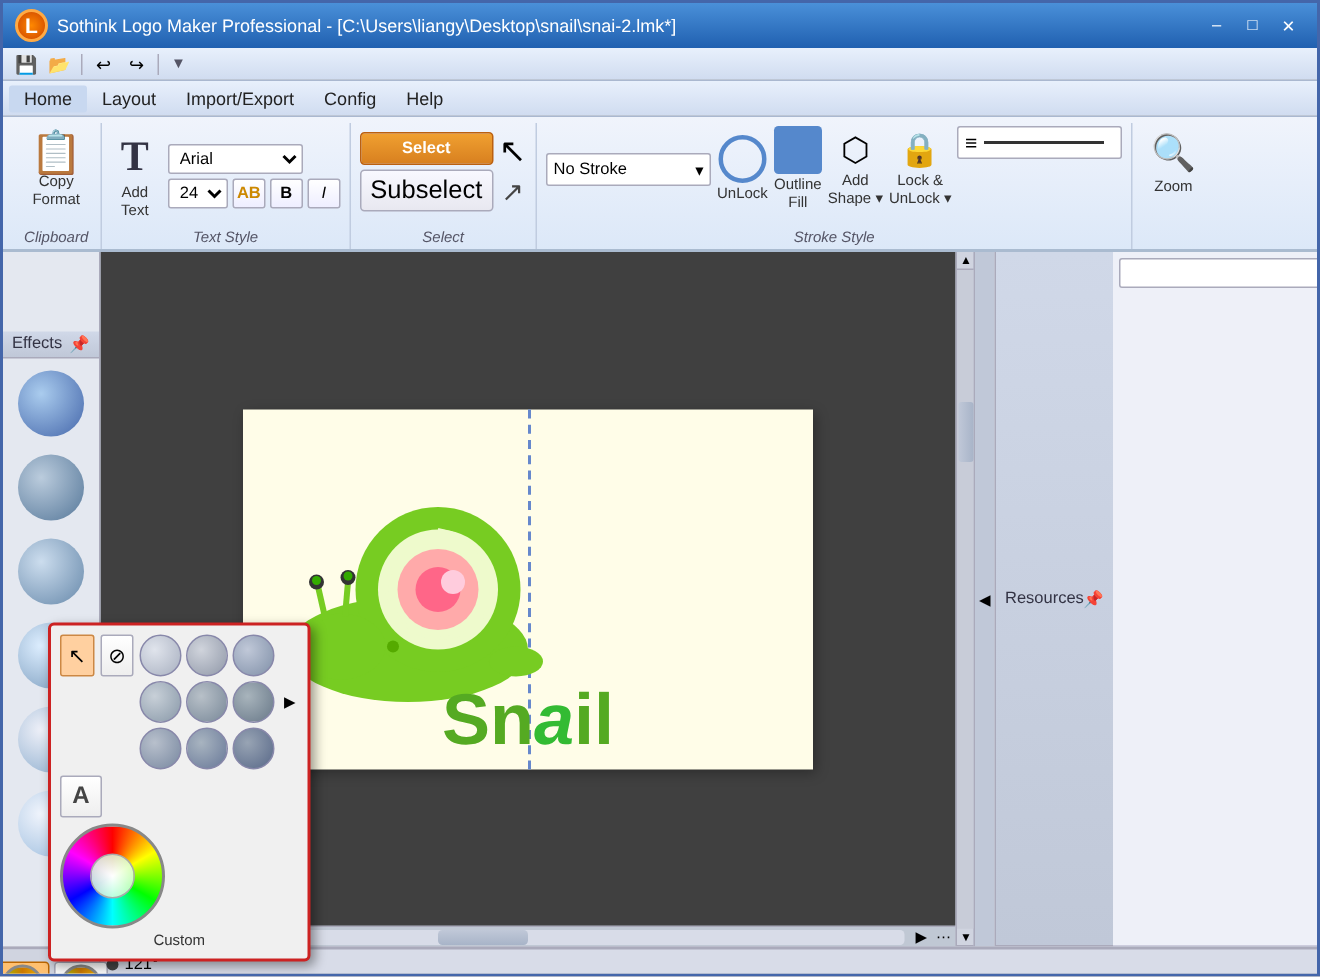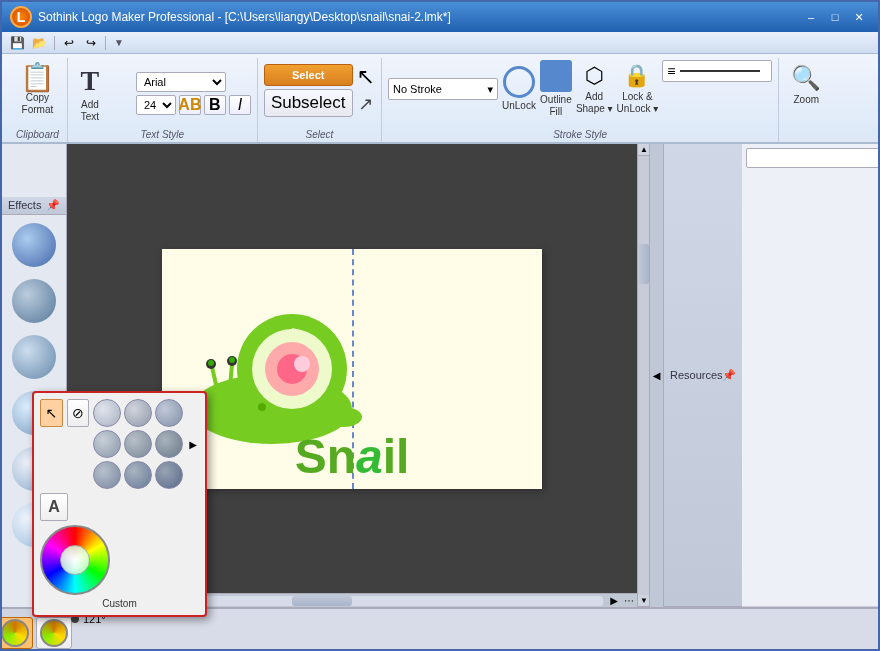--- a/index.html
+++ b/index.html
@@ -114,36 +114,36 @@
       cursor: pointer;
       background: transparent;
       min-width: 36px;
       font-size: 10px;
       gap: 2px;
     }
     .rb-label { font-size: 10px; color: #333; text-align: center; line-height: 1.2; }
     
     
     .font-controls { display: flex; flex-direction: column; gap: 3px; }
-    .font-row { display: flex; gap: 3px; margin-left: 24px; }
+    .font-row { display: flex; gap: 3px; }
     .font-select {
       width: 90px; height: 20px; font-size: 11px;
       border: 1px solid #aab; border-radius: 2px;
       background: white; padding: 0 3px;
     }
     .font-size-select {
       width: 40px; height: 20px; font-size: 11px;
       border: 1px solid #aab; border-radius: 2px;
       background: white; padding: 0 3px;
     }
     .font-btn {
       width: 22px; height: 20px;
       border: 1px solid #aab; border-radius: 2px;
       background: linear-gradient(to bottom, #fff, #eef);
-      cursor: pointer; font-size: 16px; display: flex; align-items: center; justify-content: center;
+      cursor: pointer; font-size: 11px; display: flex; align-items: center; justify-content: center;
     }
     .stroke-dropdown {
       display: flex; align-items: center;
       border: 1px solid #aab; border-radius: 2px;
       background: white; height: 22px; width: 110px;
       cursor: pointer; padding: 0 4px; font-size: 11px;
       justify-content: space-between;
     }
     .stroke-line-area {
       border: 1px solid #aab; border-radius: 2px;
@@ -443,20 +443,27 @@
   <div class="quick-access">
     <button class="qa-btn">💾</button>
     <button class="qa-btn">📂</button>
     <div class="qa-sep"></div>
     <button class="qa-btn">↩</button>
     <button class="qa-btn">↪</button>
     <div class="qa-sep"></div>
     <span style="font-size:10px; color:#556; margin-left:4px;">▼</span>
   </div>
 
+  <div class="menu-bar">
+    <div class="menu-item active">Home</div>
+    <div class="menu-item">Layout</div>
+    <div class="menu-item">Import/Export</div>
+    <div class="menu-item">Config</div>
+    <div class="menu-item">Help</div>
+  </div>
 
   <div class="ribbon">
 
     <div class="ribbon-group">
       <div class="ribbon-group-content">
         <div class="rb-btn">
           <div style="display:flex; flex-direction:column; align-items:center;">
             <div style="font-size:28px; line-height:1;">📋</div>
             <div class="rb-label">Copy<br>Format</div>
           </div>

